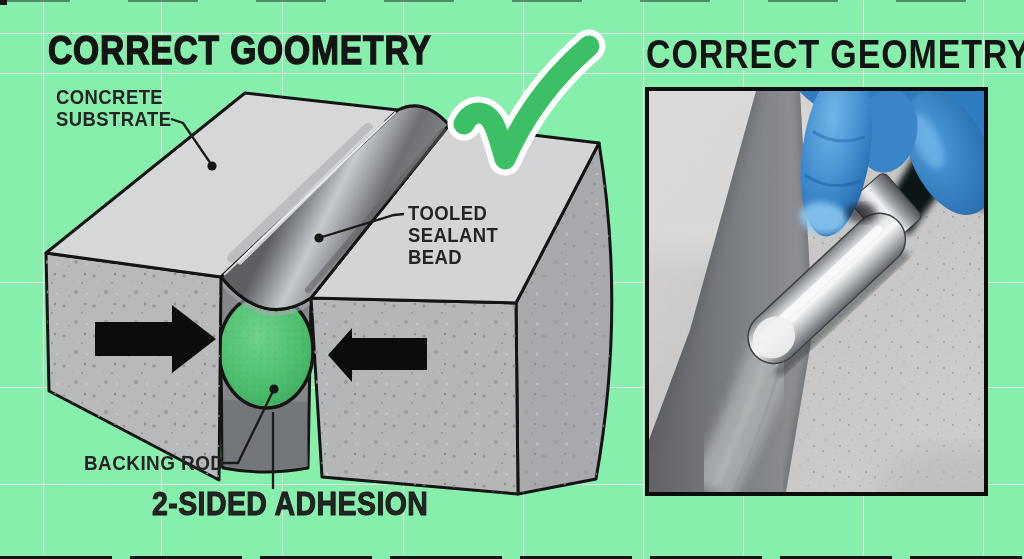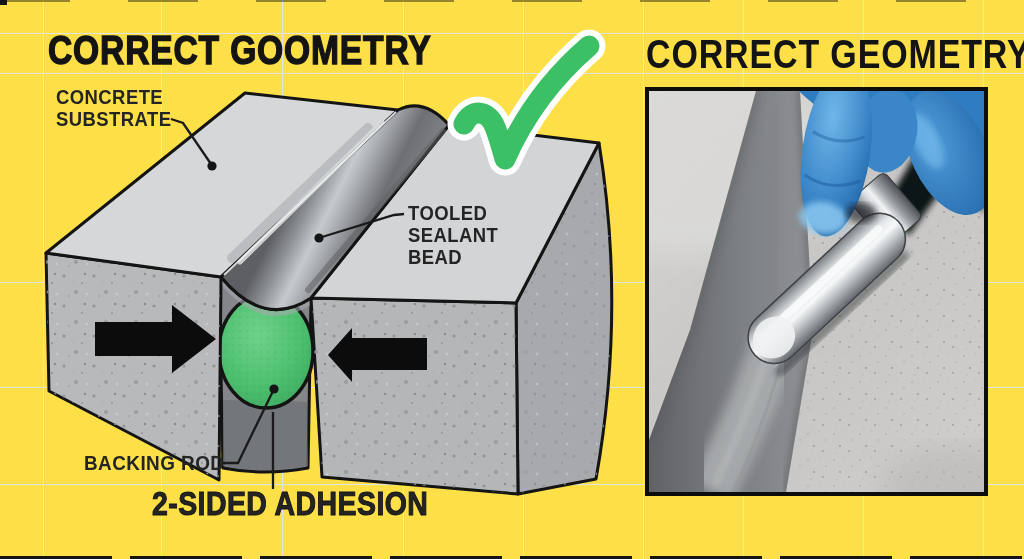--- a/index.html
+++ b/index.html
@@ -1,16 +1,16 @@
 <!DOCTYPE html>
 <html><head>
 <meta charset="utf-8">
 <style>
   html,body{margin:0;padding:0;background:#ffffff;}
-  .stage{position:relative;width:1024px;height:559px;background:#fde047;overflow:hidden;
+  .stage{position:relative;width:1024px;height:559px;background:#86efac;overflow:hidden;
          font-family:"Liberation Sans",sans-serif;}
   
   .gv{position:absolute;top:0;bottom:0;width:1px;background:#e4e4e7;z-index:0;}
   .gh{position:absolute;left:0;right:0;height:1px;background:#e4e4e7;z-index:0;}
   
   .edge-top{position:absolute;top:0;left:0;right:0;height:2px;z-index:5;
     background:repeating-linear-gradient(90deg,rgba(20,20,20,.45) 0 70px,transparent 70px 128px);}
   .corner-mark{position:absolute;top:0;left:0;width:7px;height:5px;background:#141414;z-index:6;}
   .edge-bottom{position:absolute;bottom:0;left:0;right:0;height:3px;z-index:5;
     background:repeating-linear-gradient(90deg,#141414 0 112px,transparent 112px 130px);}

